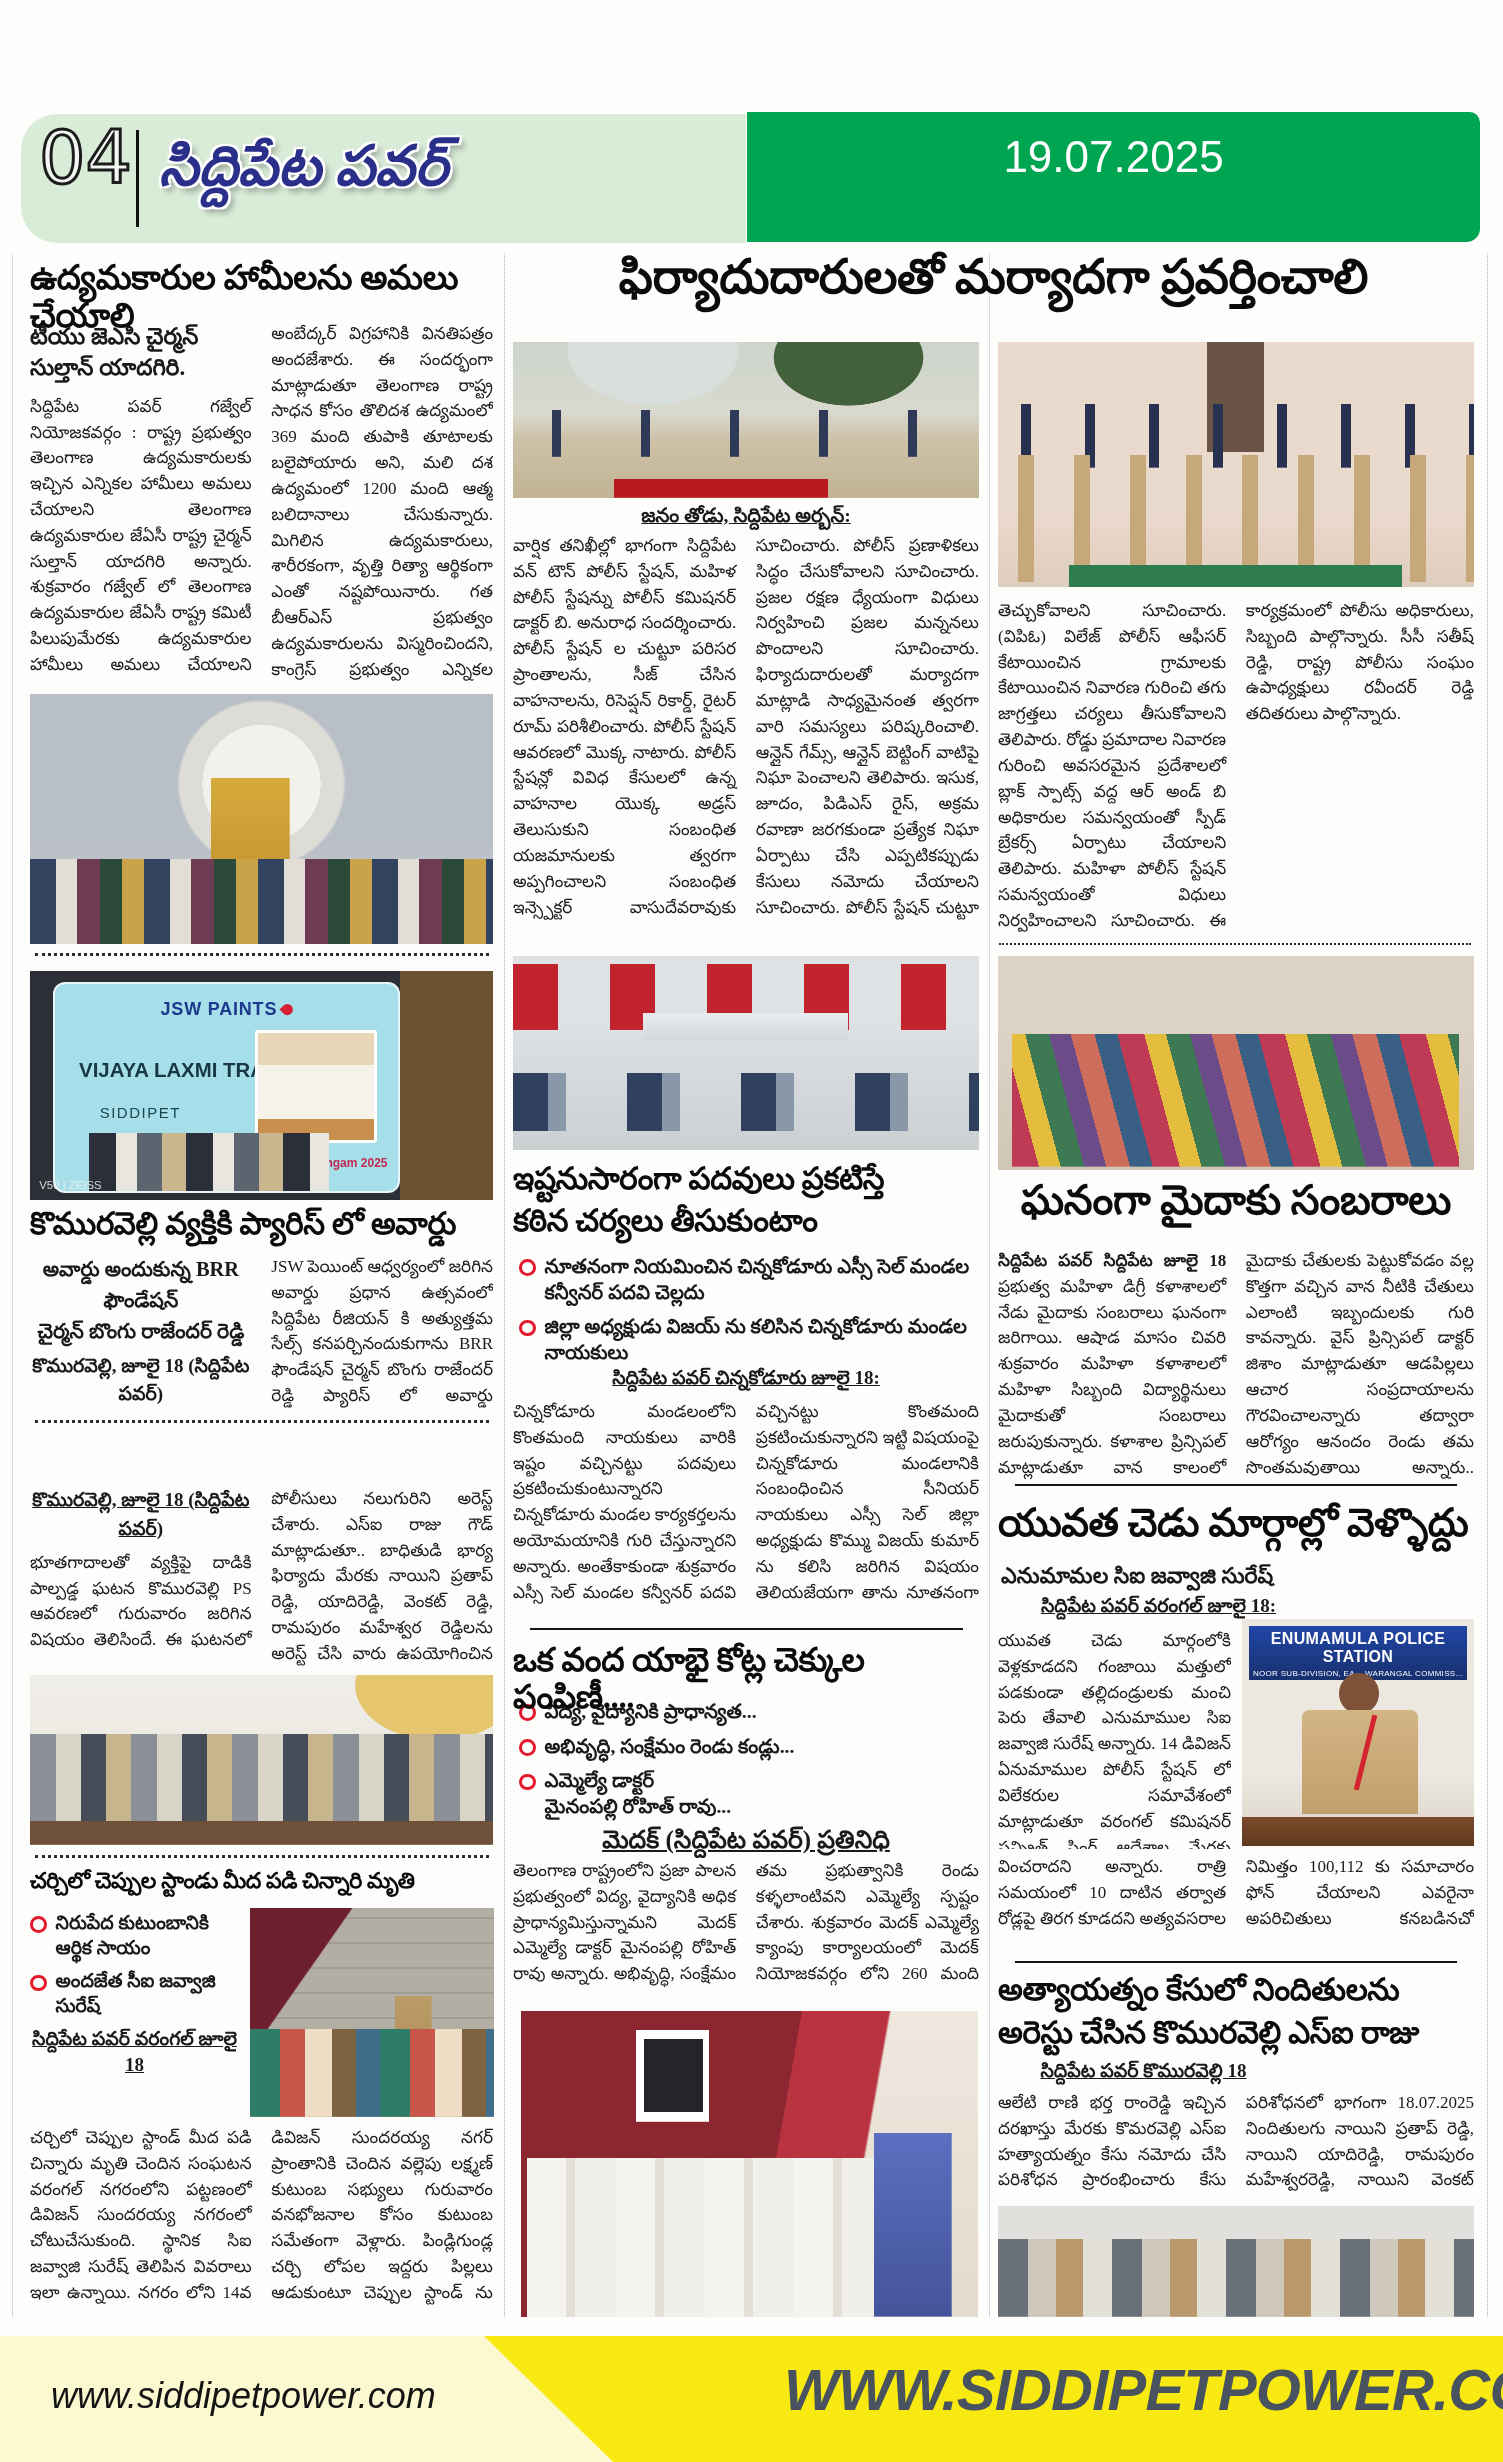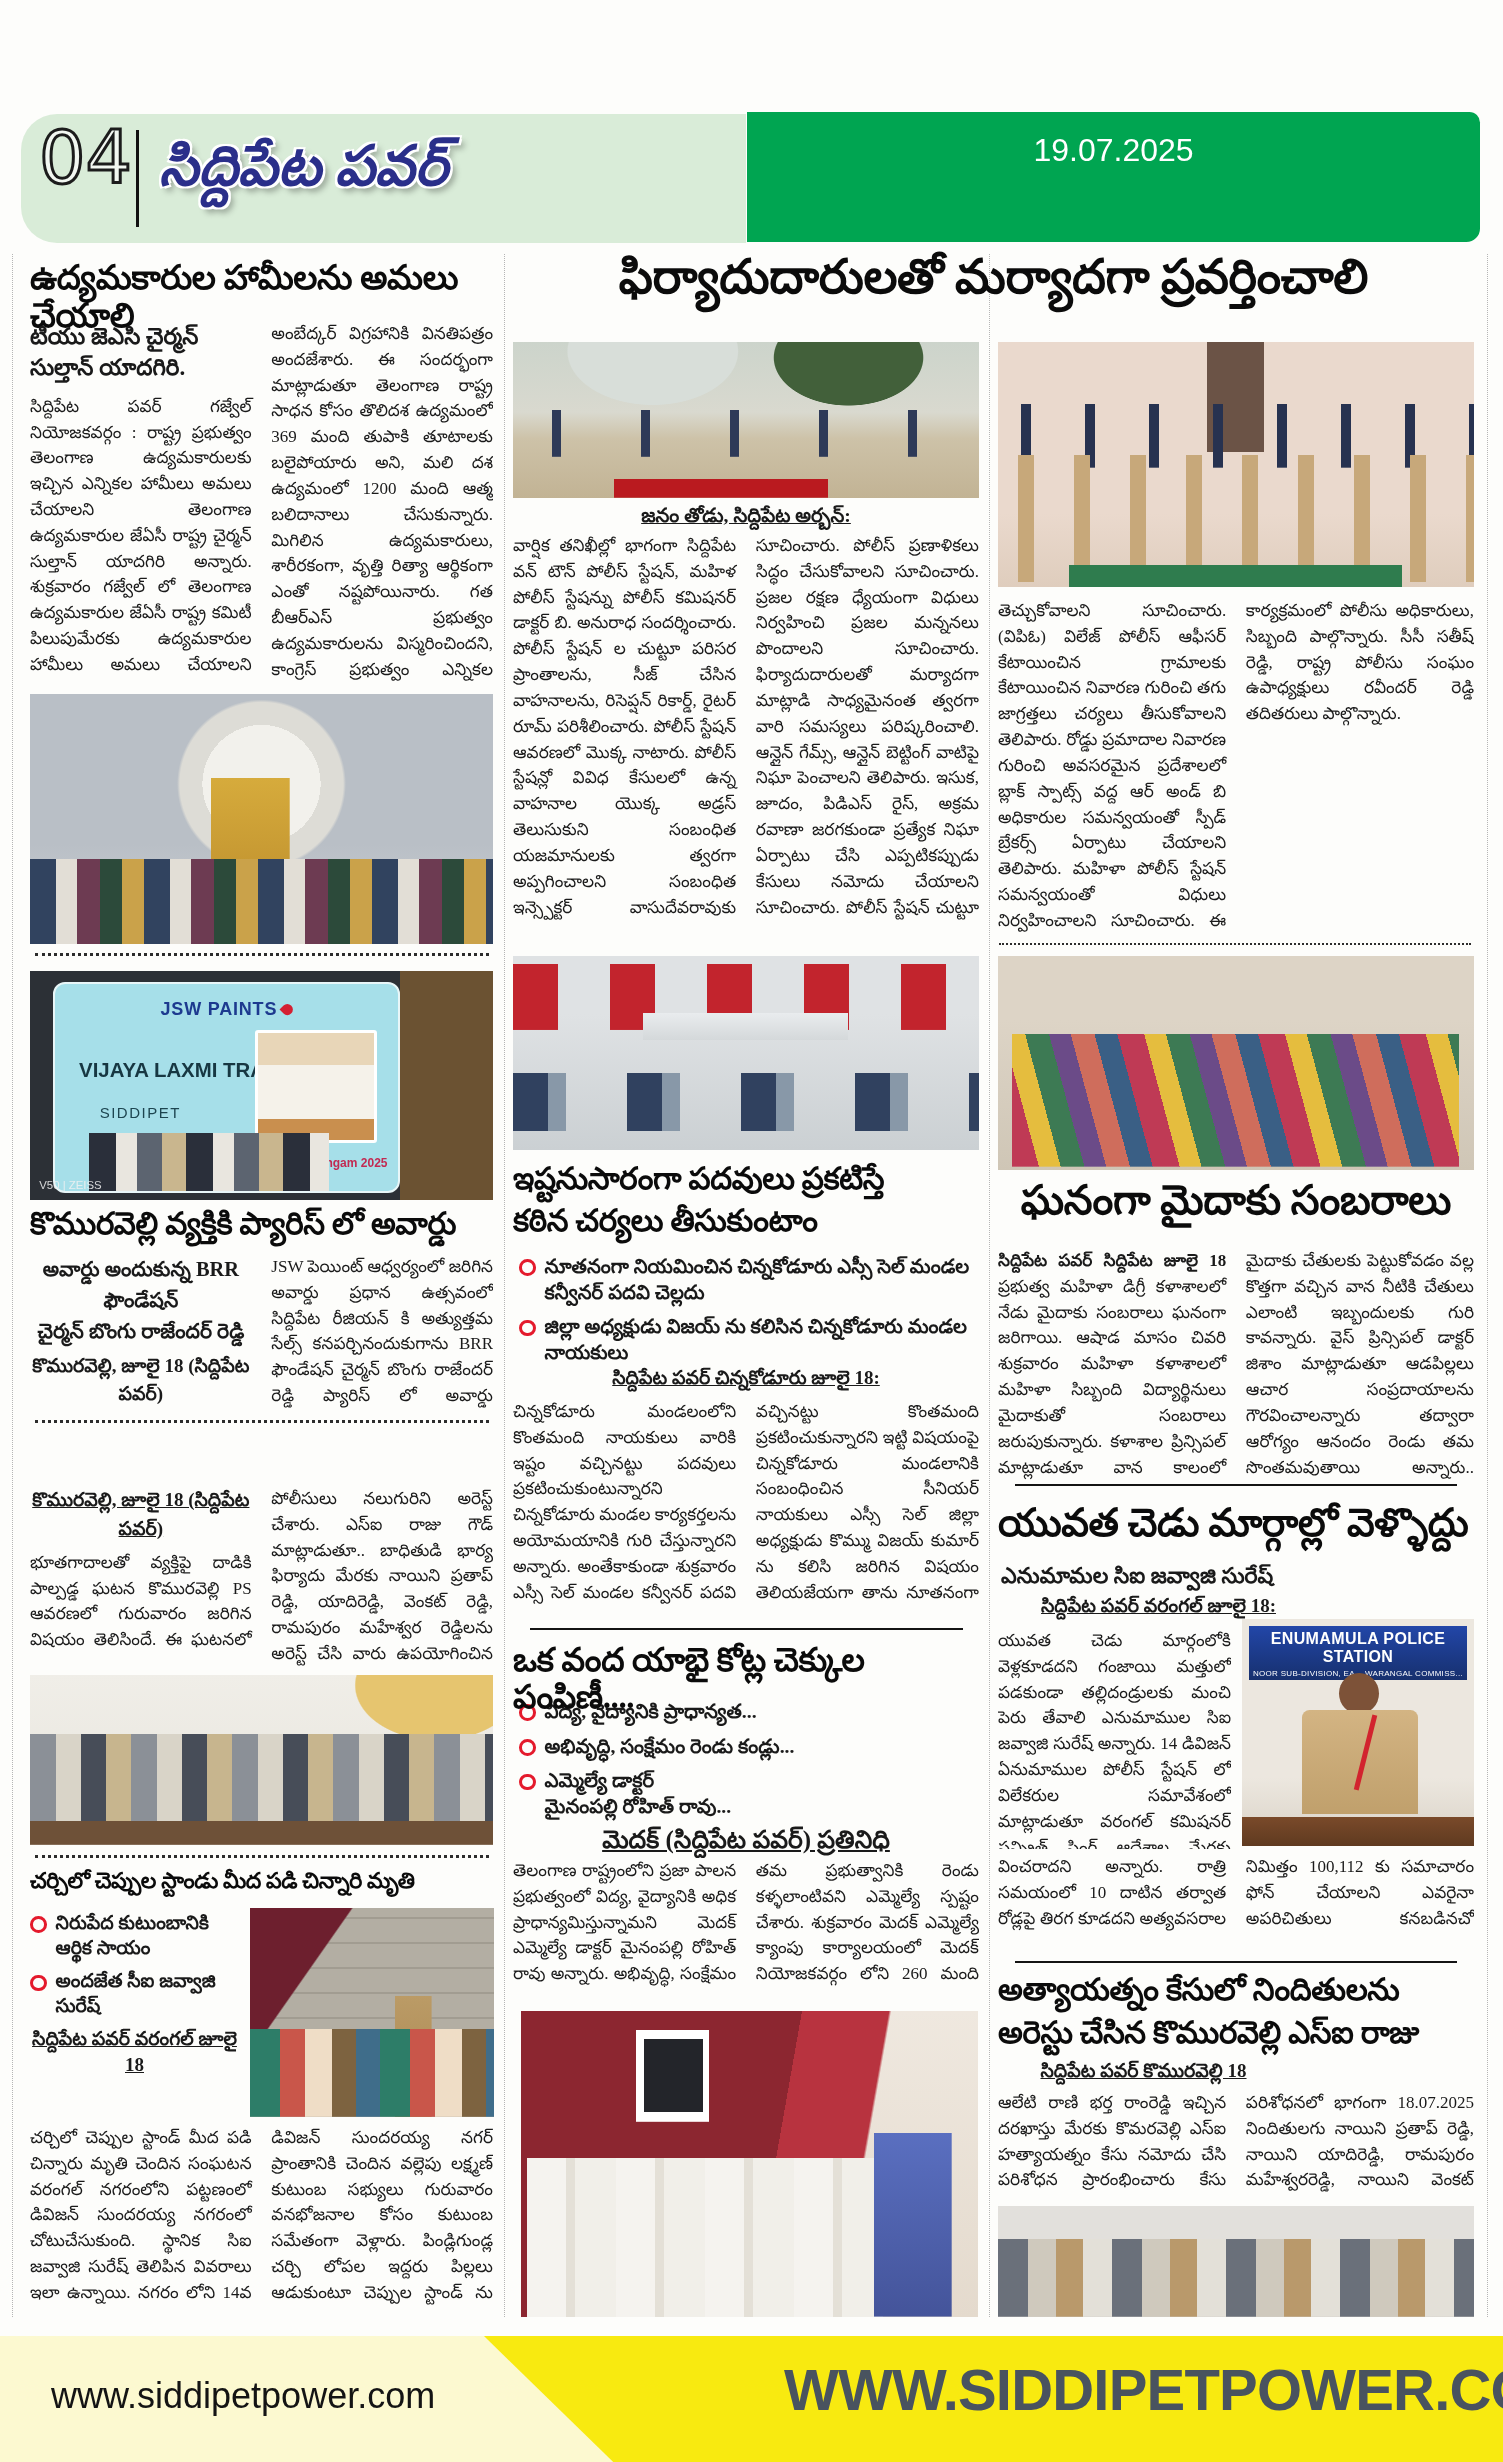--- a/index.html
+++ b/index.html
@@ -21,21 +21,21 @@
   .ring{flex:0 0 auto;width:10.6px;height:10.6px;border:3.8px solid #e41a2c;border-radius:50%;margin-top:5.3px;}
   
   .hdr-light{position:absolute;left:21px;top:114px;width:725px;height:129px;background:#d9ecd8;border-radius:36px 0 0 36px;}
   .pgnum{position:absolute;left:39px;top:121px;font-family:"DejaVu Sans",sans-serif;font-size:73px;line-height:1;
          color:#f2f7f1;-webkit-text-stroke:3px #1c1c1c;}
   .pgbar{position:absolute;left:136px;top:130px;width:3px;height:97px;background:#111;}
   .masthead{position:absolute;left:159px;top:138px;font-size:56px;font-weight:bold;color:#2a2f8a;line-height:1;
             text-shadow:2.3px 2.3px 0 #fff,-2.3px -2.3px 0 #fff,2.3px -2.3px 0 #fff,-2.3px 2.3px 0 #fff,4.5px 5.3px 6px rgba(0,0,0,.35);font-style:italic;}
   .hdr-green{position:absolute;left:747px;top:112px;width:733px;height:130px;background:#00a551;border-radius:0 10.6px 13.6px 0;
              color:#fff;text-align:center;}
-  .hdr-date{margin-top:19.7px;font-size:32px;font-family:"Liberation Sans",sans-serif;}
+  .hdr-date{margin-top:19.7px;font-size:44px;font-family:"Liberation Sans",sans-serif;}
   .hdr-day{margin-top:4.5px;font-size:22px;font-weight:bold;}
   
   .photo{position:absolute;overflow:hidden;background-repeat:no-repeat;}
   .ph-parade{background-color:#cfd3c6;background-image:
     linear-gradient(0deg,#ba1a1f,#ba1a1f),
     repeating-linear-gradient(90deg,transparent 0 39px,#2e3a58 39px 48px,transparent 48px 89px),
     radial-gradient(106px 68px at 72% 10%,#42603a 0 70%,transparent 71%),
     radial-gradient(121px 76px at 30% 6%,#d8ded9 0 70%,transparent 71%),
     linear-gradient(180deg,#ccd4cb 0%,#d9d9cf 45%,#cdc2a8 62%,#c2b394 100%);
     background-size:46% 12%,100% 30%,100% 100%,100% 100%,100% 100%;
@@ -112,21 +112,21 @@
   .ph-officer{background:linear-gradient(180deg,#ece7df 0 70%,#d9d2c6 100%);}
   .off-sign{position:absolute;left:3%;top:3%;width:94%;height:24%;background:linear-gradient(#2246a8,#17306e);
             color:#fff;font-family:"Liberation Sans",sans-serif;text-align:center;overflow:hidden;}
   .off-sign .l1{font-weight:bold;font-size:16px;margin-top:4.5px;letter-spacing:0.4px;}
   .off-sign .l2{font-size:8px;margin-top:2.3px;letter-spacing:0.3px;}
   .off-head{position:absolute;left:42%;top:24%;width:17%;height:18%;border-radius:50%;background:#7d5238;}
   .off-body{position:absolute;left:26%;top:40%;width:50%;height:46%;background:linear-gradient(#d3b483,#c0a06c);border-radius:7.6px 7.6px 0 0;}
   .off-strap{position:absolute;left:52%;top:42%;width:5.3px;height:34%;background:#d2232e;transform:rotate(14deg);}
   .off-desk{position:absolute;left:0;bottom:0;width:100%;height:13%;background:linear-gradient(#7a4a2a,#5f3a20);}
   
-  .footer{position:absolute;left:0;top:2336px;width:1503px;height:126px;background:#fcf9d0;}
+  .footer{position:absolute;left:0;top:2336px;width:1503px;height:126px;background:#fcf9d0;font-style:italic;}
   .footer-right{position:absolute;left:0;top:0;width:100%;height:100%;background:#f8ea10;
                 clip-path:polygon(32.2% 0,100% 0,100% 100%,40.8% 100%);}
   .url-left{position:absolute;left:51px;top:39px;font-size:36px;color:#141414;font-family:"Liberation Sans",sans-serif;}
   .url-right{position:absolute;left:784px;top:19.7px;font-size:58px;font-weight:bold;color:#49535f;
              font-family:"Liberation Sans",sans-serif;letter-spacing:-0.8px;}
 </style>
 </head>
 <body>
 
 <div class="page">

